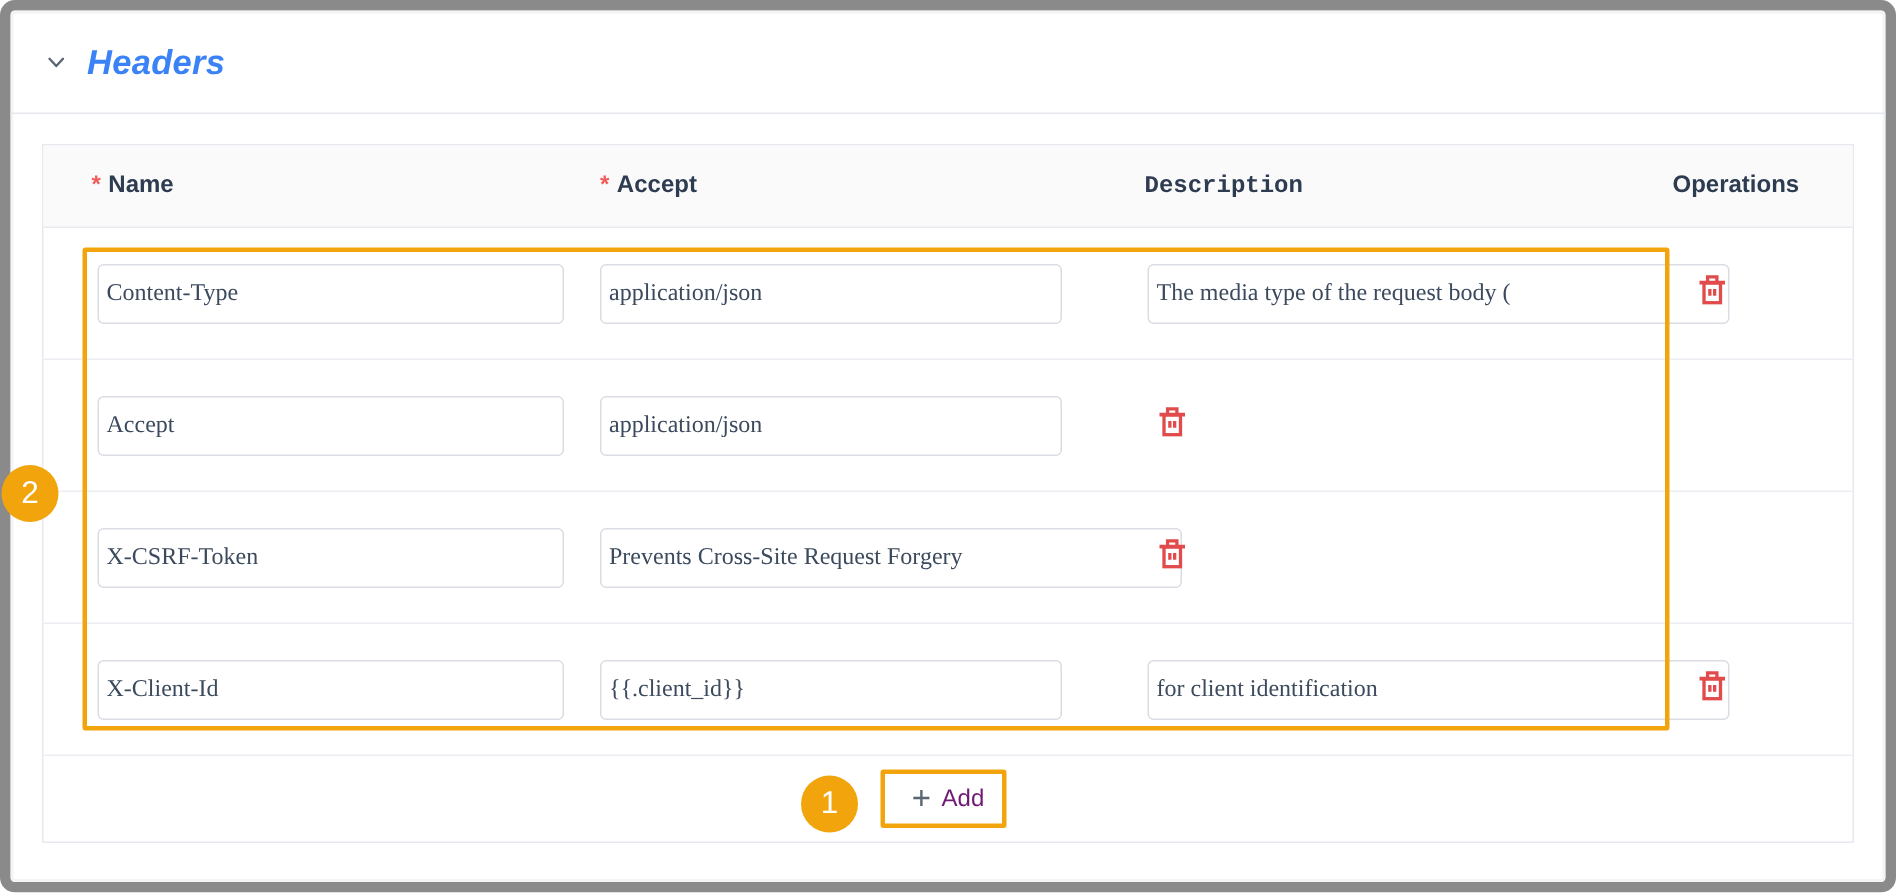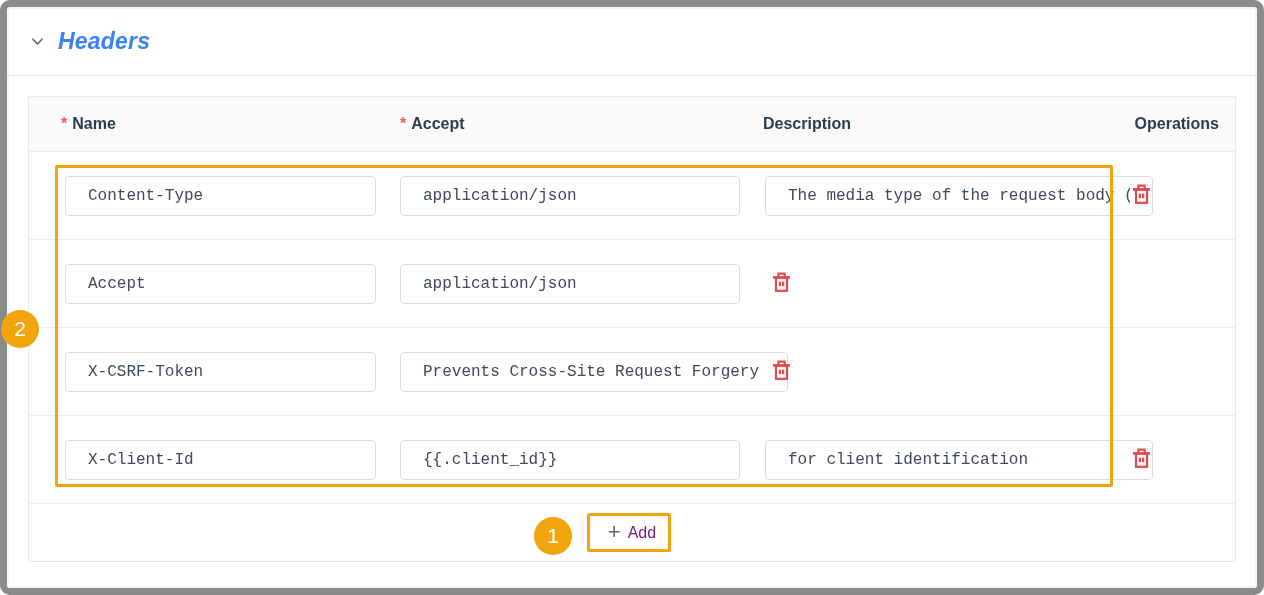--- a/index.html
+++ b/index.html
@@ -65,49 +65,49 @@
     background: #fafafa;
     border-bottom: 1px solid #e7e9ef;
   }
   .th {
     font-size: 16px;
     font-weight: 700;
     color: #2e3c52;
   }
   .th-name { padding-left: 32px; }
   .th-value { padding-left: 10px; }
-  .th-desc { padding-left: 8px; }
-  .th-ops { text-align: right; padding-right: 16px; }
+  .th-desc { padding-left: 8px; font-family: Liberation Mono, monospace; }
+  .th-ops { text-align: left; padding-right: 16px; }
   .req {
     color: #f15b5b;
     margin-right: 5px;
     font-weight: 700;
   }
   .t-body-row {
     height: 88px;
     border-bottom: 1px solid #eceef3;
   }
   .cell-name { padding-left: 36px; }
   .cell-value { padding-left: 10px; }
   .cell-desc { padding-left: 10px; }
   .cell-ops { padding-left: 13px; }
   .field {
     height: 40px;
     border: 1px solid #d9dde3;
     border-radius: 4px;
     background: #ffffff;
-    font-family: Liberation Mono, monospace;
+    font-family: Liberation Serif, serif;
     font-size: 16px;
     color: #3c4a5e;
-    padding: 0 22px;
+    padding: 0 5px;
     outline: none;
     display: block;
   }
   .field-name { width: 311px; }
-  .field-value { width: 340px; }
+  .field-value { width: 308px; }
   .field-desc { width: 388px; }
   .delete-btn {
     width: 26px; height: 26px;
     background: none; border: none;
     cursor: pointer;
     display: inline-flex;
     align-items: center; justify-content: center;
     padding: 0;
   }
   .add-row {

